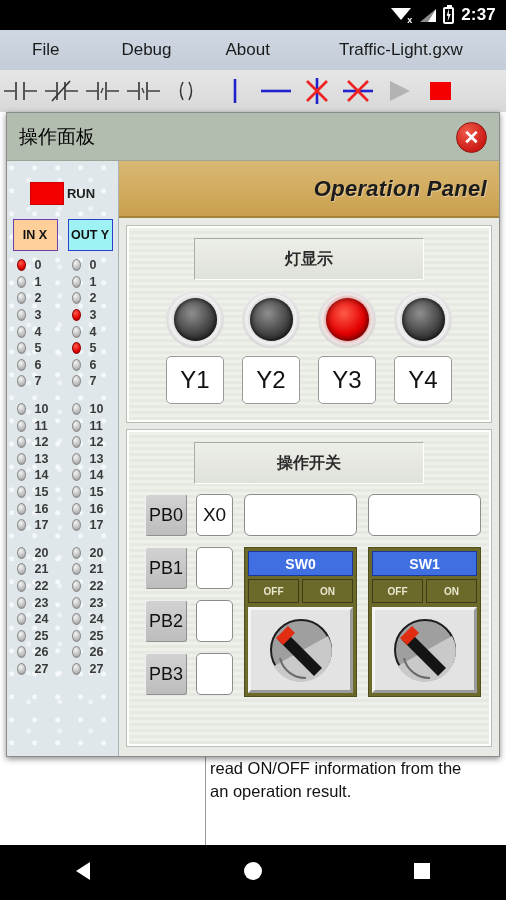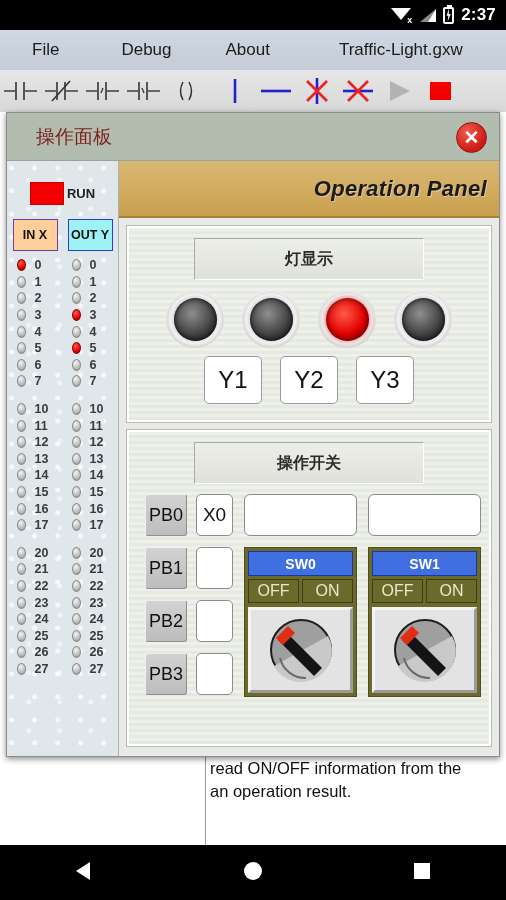--- a/index.html
+++ b/index.html
@@ -67,21 +67,21 @@
   
   .dialog {
     position:absolute; left:6px; top:112px; width:494px; height:645px;
     border:1px solid #8c8c8c; background:#b6c0b4;
     box-shadow: 0 2px 6px rgba(0,0,0,.45);
   }
   .dlg-title {
     height:48px; background:#b2bdb0; display:flex; align-items:center;
     position:relative; border-bottom:1px solid #9aa498;
   }
-  .dlg-title-text { font-size:19px; color:#7f1d1d; margin-left:29px; }
+  .dlg-title-text { font-size:19px; color:#000000; margin-left:12px; }
   .dlg-close {
     position:absolute; right:12px; top:9px; width:31px; height:31px; border-radius:50%;
     background: radial-gradient(circle at 35% 30%, #f05b4a, #cc1a16 70%);
     border:1px solid #8d1310; color:#fff; font-size:19px; font-weight:bold;
     display:flex; align-items:center; justify-content:center; line-height:1;
   }
 
   .dlg-body { position:absolute; left:0; top:48px; right:0; bottom:0; display:flex;justify-content:space-between; }
 
   
@@ -194,21 +194,21 @@
   }
   .sw-box { background:#6b6a2b; border:1px solid #4f4e1d; padding:3px; }
   .sw-name {
     height:25px; background:#3f6fe0; border:1px solid #17379e;
     display:flex; align-items:center; justify-content:center;
     color:#fff; font-size:14px; font-weight:bold;
   }
   .sw-onoff { display:flex; gap:3px; margin-top:3px; }
   .sw-state {
     flex:1; height:24px; border:1px solid #3e3d18;
-    background:#6b6a2b; color:#e9e8d0; font-size:16px; font-weight:normal;
+    background:#6b6a2b; color:#e9e8d0; font-size:10px; font-weight:bold;
     display:flex; align-items:center; justify-content:center;
   }
   .knob-wrap {
     margin-top:4px; background:#e3e3e3;
     border:3px solid #f4f4f4; border-right-color:#9a9a9a; border-bottom-color:#9a9a9a;
     padding:4px; display:flex; align-items:center; justify-content:center;
   }
   .knob { width:78px; height:72px; position:relative; }
 </style>
 </head>
@@ -566,20 +566,21 @@
                   <div class="lamp-inner"></div>
                 </div>
                 <div class="lamp">
                   <div class="lamp-inner"></div>
                 </div>
               </div>
             <div class="lamp-label-row" id="lamp-label-row">
                 <div class="lamp-label">Y1</div>
                 <div class="lamp-label">Y2</div>
                 <div class="lamp-label">Y3</div>
+                <div class="lamp-label">Y4</div>
               </div>
           </div>
 
           <div class="group switches">
             <div class="grp-legend">操作开关</div>
             <div class="sw-grid">
               <div class="sw-col-pb" id="pb-col">
                   <div class="pb-row">
                     <div class="pb-btn">PB0</div>
                     <div class="pb-field">X0</div>

